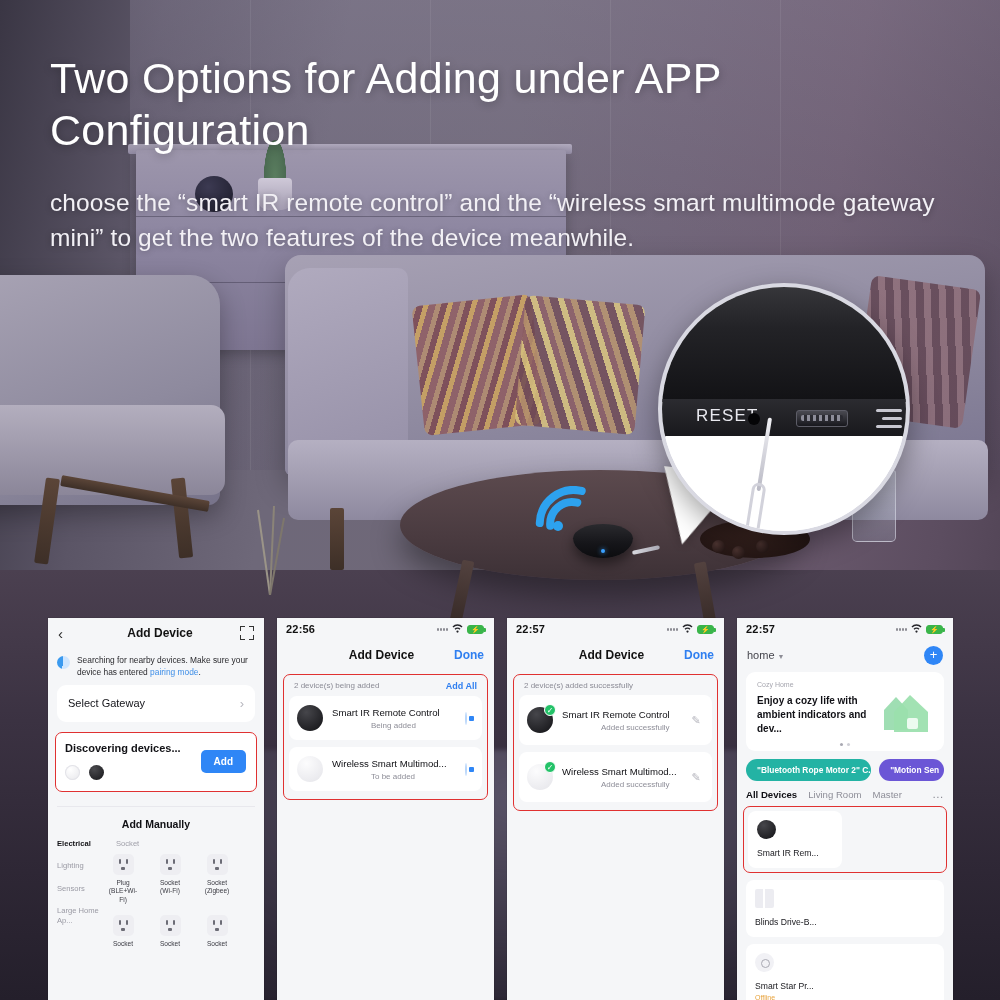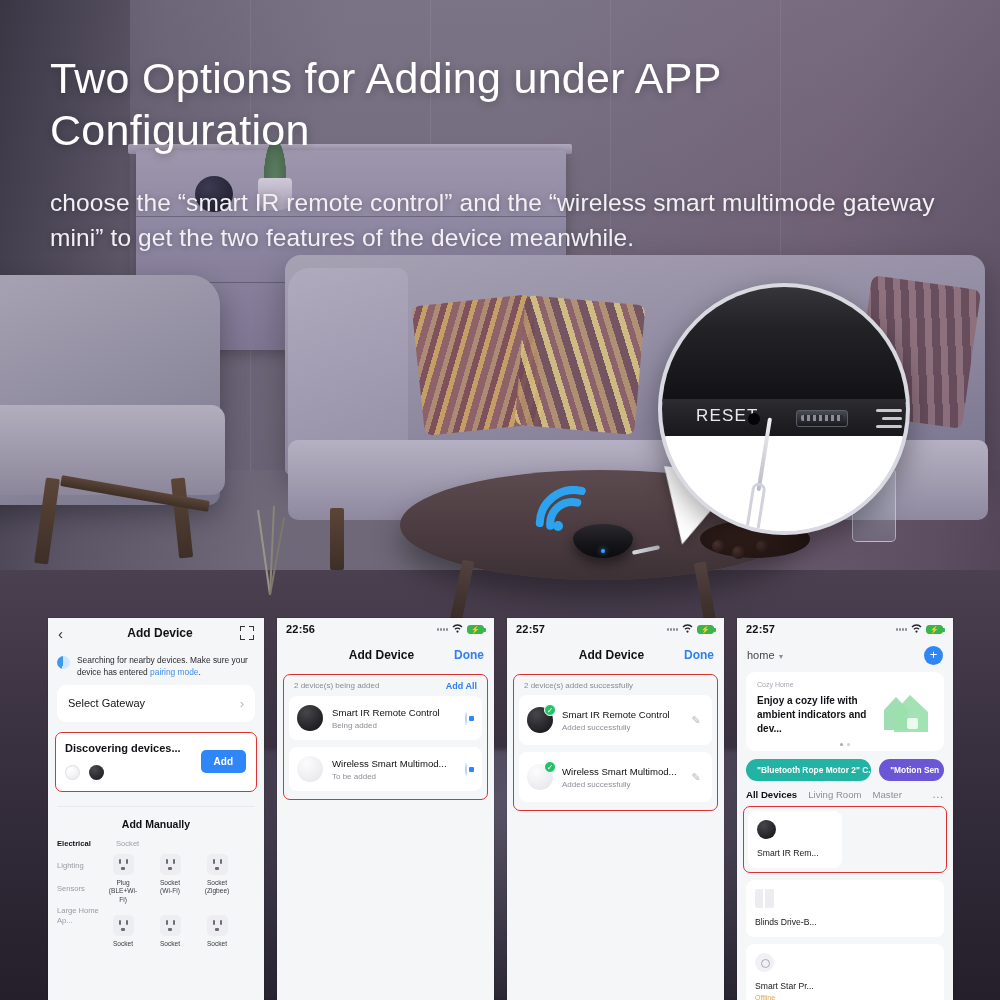--- a/index.html
+++ b/index.html
@@ -366,21 +366,21 @@
   }
   .dev-thumb { width: 26px; height: 26px; border-radius: 50%; flex:0 0 auto; position:relative; }
   .thumb-black { background: radial-gradient(circle at 36% 28%, #46464b, #111114); }
   .thumb-white { background: radial-gradient(circle at 36% 28%, #fcfcfd, #e4e4e9); }
   .check-badge {
     position:absolute; right:-3px; top:-3px; width: 12px; height: 12px; border-radius:50%;
     background:#23c268; color:#fff; font-size: 8px; line-height: 12px; text-align:center;
     border: 1.5px solid #fff;
   }
   .dev-name { font-size: 9.6px; color:#101014; font-weight:500; }
-  .dev-sub { font-size: 8px; color:#8d8d97; margin-top: 3px; }
+  .dev-sub { font-size: 8px; color:#8d8d97; margin-top: 3px; margin-left: 39px; }
   .dev-txt { flex: 1; }
   .dev-action { width: 16px; text-align:center; }
   .sq-btn {
     width: 13px; height: 13px; border-radius: 50%; border: 1px solid #b9d6fa;
     position: relative; margin: 0 auto;
   }
   .sq-btn:after {
     content:''; position:absolute; left: 3px; top: 3px; width: 5px; height: 5px;
     background:#2f86f6; border-radius: 1px;
   }

